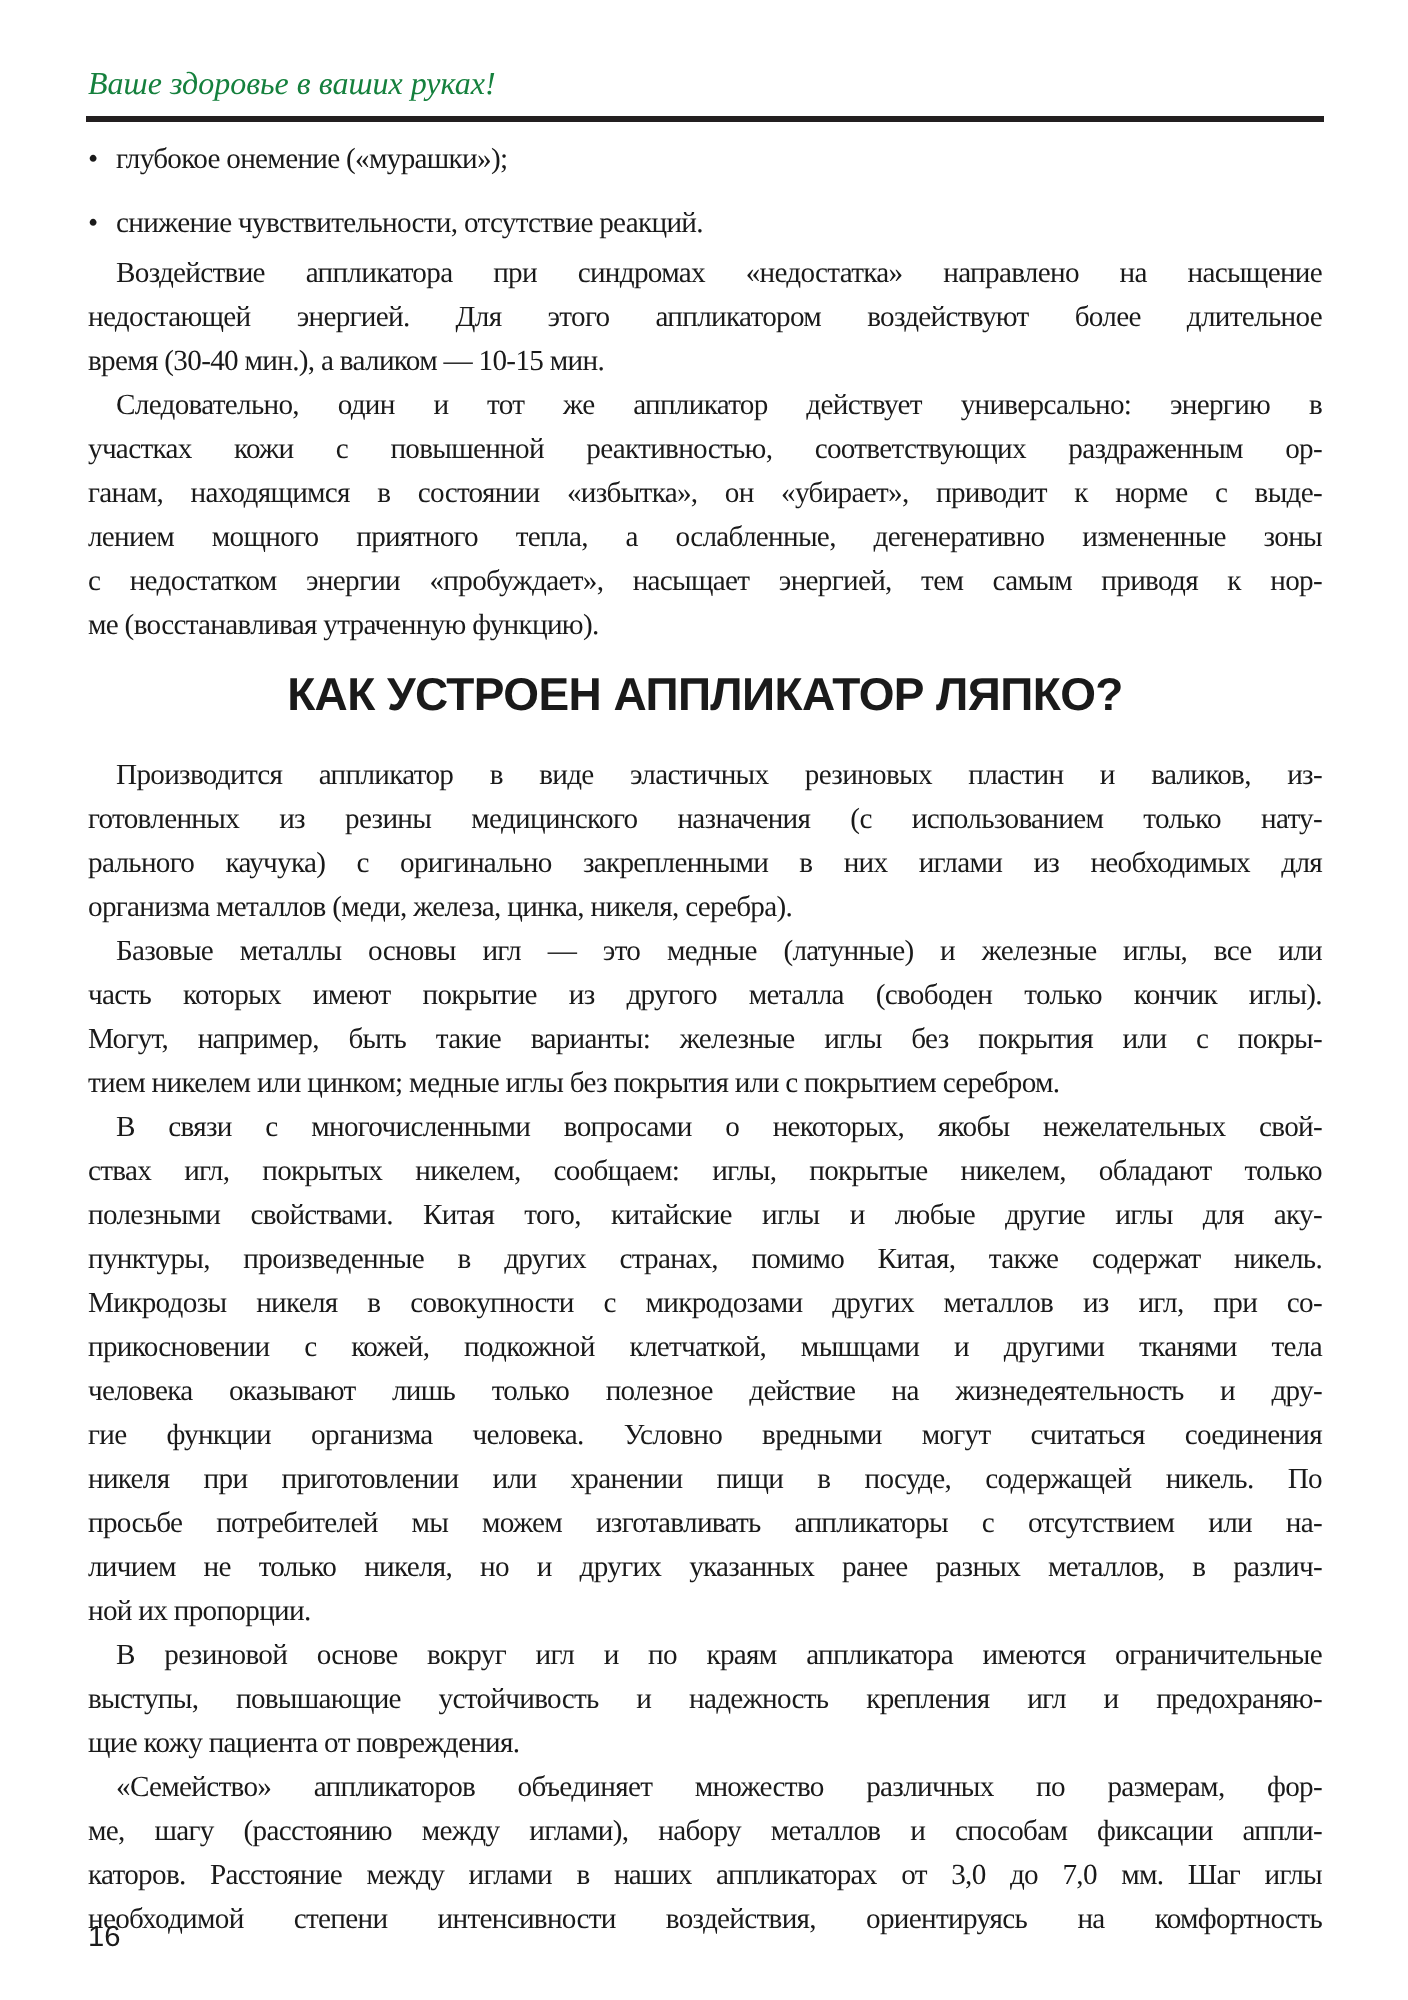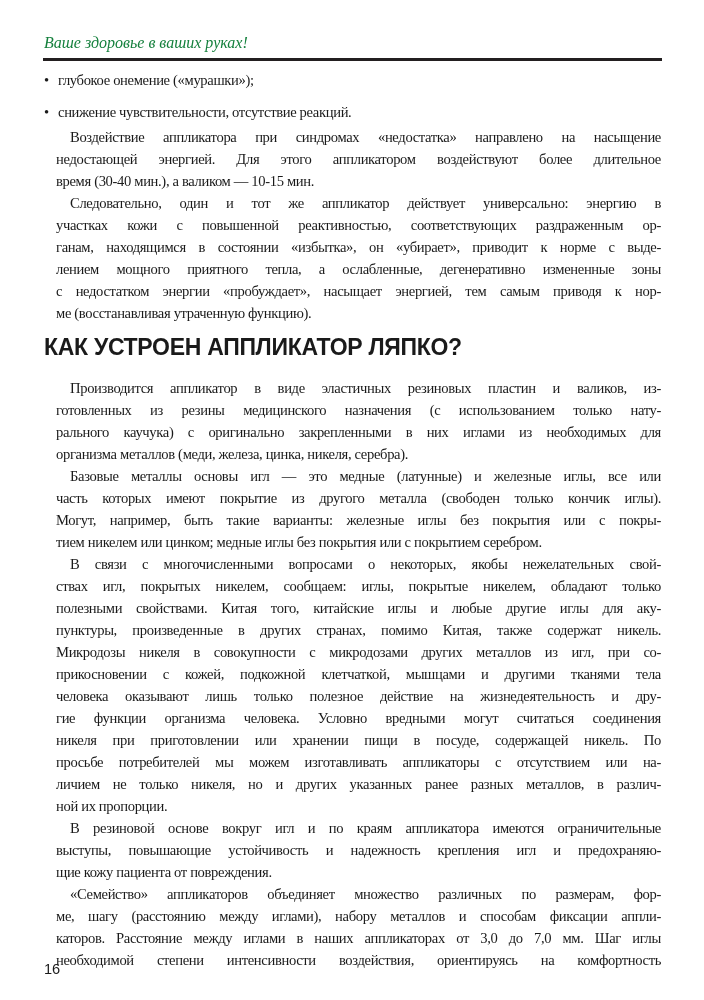--- a/index.html
+++ b/index.html
@@ -13,29 +13,29 @@
   .head-rule {
     position: absolute; left: 43px; top: 58px; width: 619px; height: 3px;
     background: #231f20;
   }
   .body-text {
     position: absolute; left: 44px; width: 617px;
     font-family: Liberation Serif, serif;
     font-size: 14.6px; color: #1a1a1a;
     letter-spacing: -0.35px;
   }
-  .line { height: 22px; line-height: 22px; white-space: nowrap; margin-left: 12px; }
+  .line { height: 22px; line-height: 22px; white-space: nowrap; }
   .line.justify { text-align: justify; text-align-last: justify; }
   .line.indent { padding-left: 14px; }
   .bullets { top: 64px; }
   .bullet-line { height: 32px; line-height: 32px; white-space: nowrap; }
   .bullet-mark { display: inline-block; width: 14px; }
   .block1 { top: 126px; }
   .heading {
-    position: absolute; left: 44px; top: 334px; width: 617px; text-align: left;
+    position: absolute; left: 44px; top: 334px; width: 617px; text-align: center;
     font-family: "Liberation Sans", "DejaVu Sans", sans-serif;
     font-weight: bold; font-size: 23px; letter-spacing: -0.3px; color: #1a1a1a;
   }
   .block2 { top: 377px; }
   .page-number {
     position: absolute; left: 44px; top: 961px;
     font-family: Liberation Sans, sans-serif;
     font-size: 14.6px; color: #1a1a1a;
   }
 </style>

